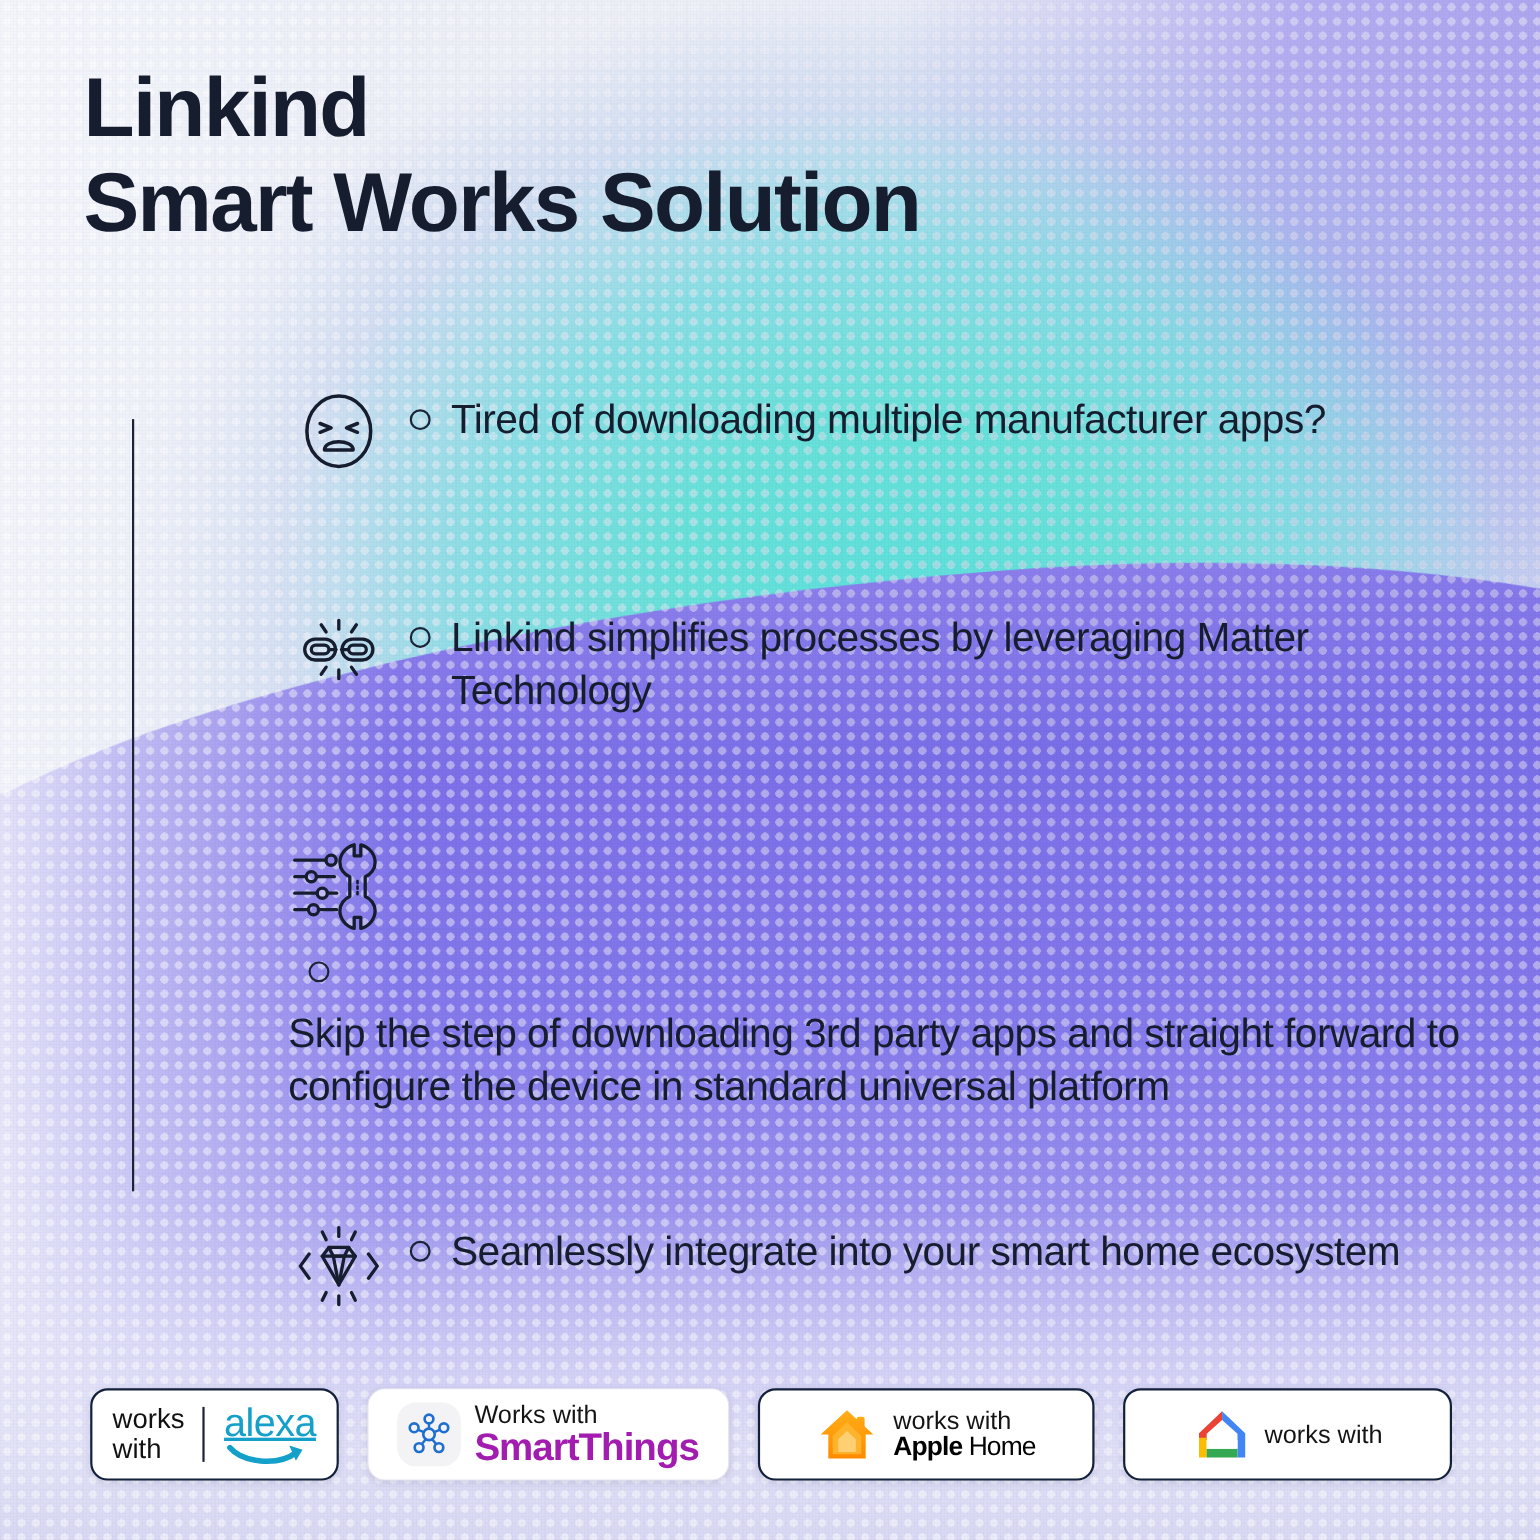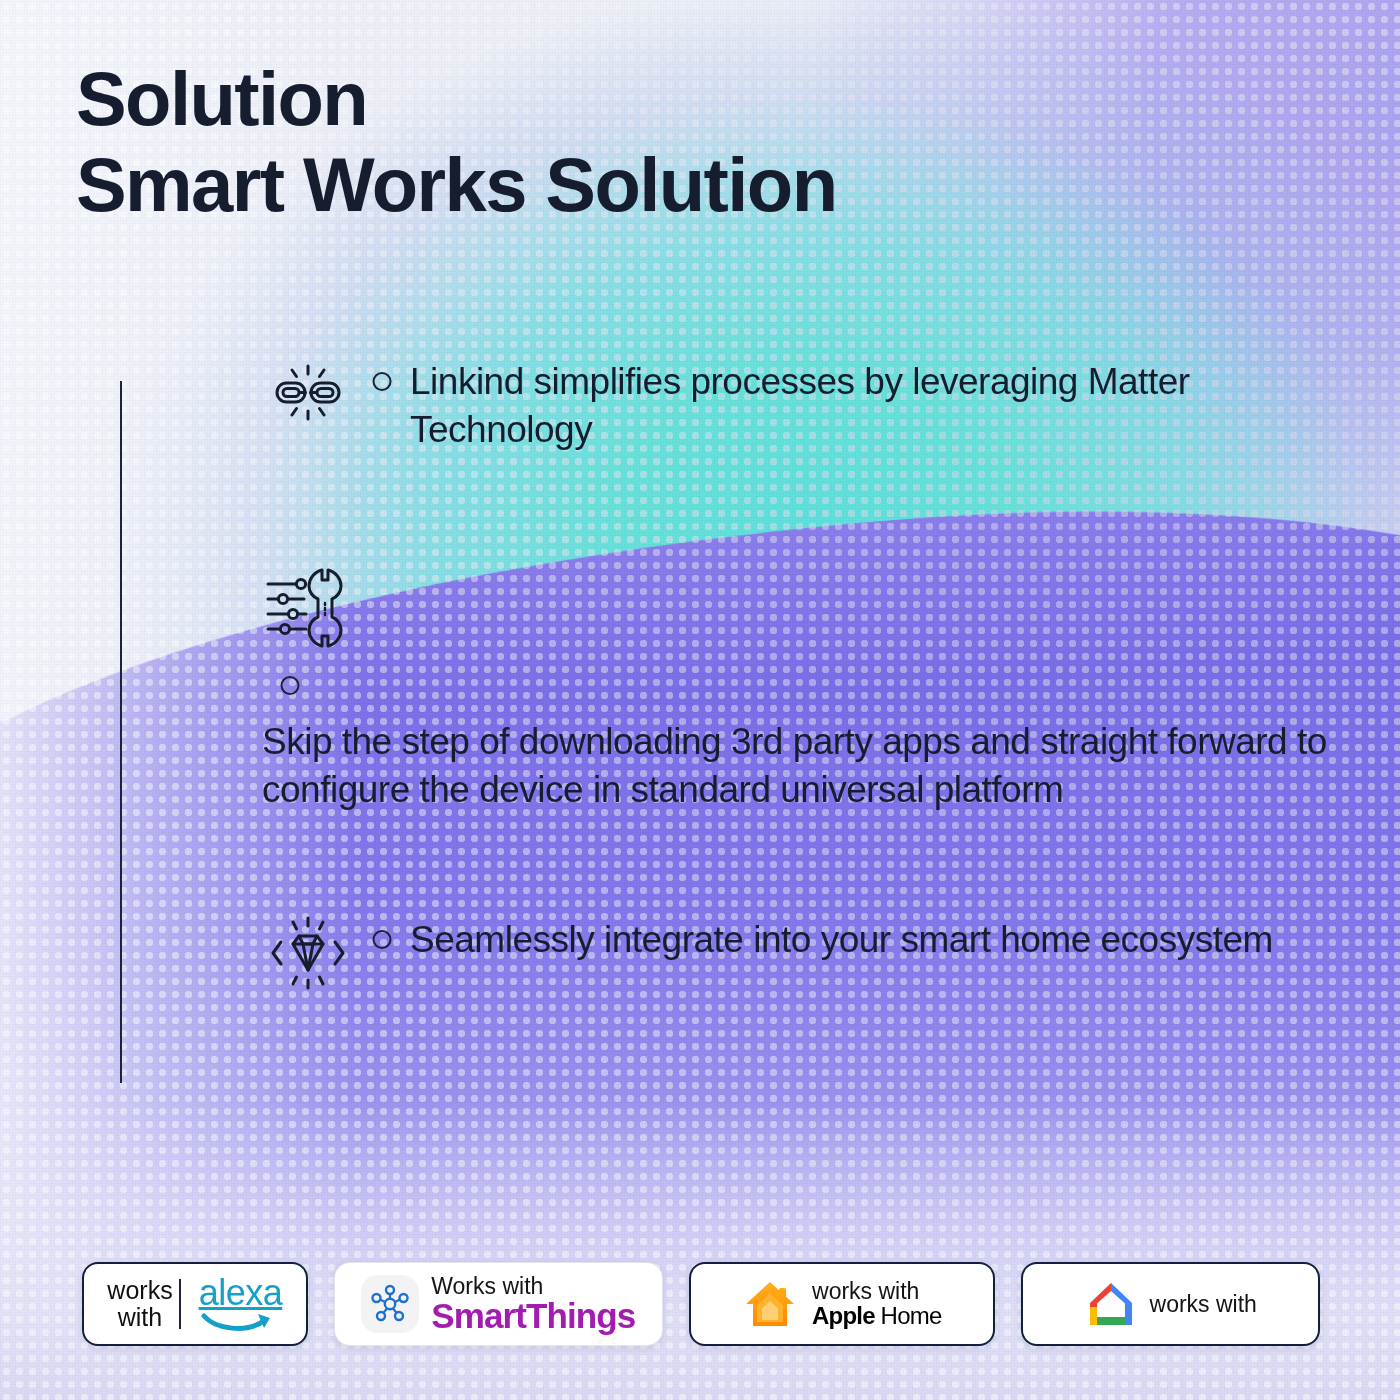--- a/index.html
+++ b/index.html
@@ -202,22 +202,22 @@
   .badge.b-alexa { width: 226px; border: 2.5px solid #13203a; gap: 0; }
   .badge.b-smartthings { width: 330px; border: 1px solid #e4e4ef; padding: 0 16px; gap: 12px; }
   .badge.b-apple { width: 306px; border: 2px solid #13203a; padding: 0 16px; gap: 14px; }
   .badge.b-google { width: 300px; border: 2px solid #13203a; padding: 0 14px; gap: 12px; }
 
   .wa-stack {
     font-size: 25px;
     line-height: 1.08;
     font-weight: 400;
     color: #111111;
-    text-align: center;
-    padding-right: 6px;
+    text-align: left;
+    padding-right: 16px;
   }
   .alexa-sep {
     width: 2px;
     height: 50px;
     background: #1b2336;
     margin-right: 18px;
   }
   .alexa-mark {
     display: flex;
     flex-direction: column;
@@ -283,28 +283,42 @@
   <div class="bg-wave2"></div>
   <div class="bg-leftfade"></div>
   <div class="bg-bottomfade"></div>
   <div class="bg-dots"></div>
   <div class="bg-dots-dark"></div>
   <div class="bg-noise"></div>
 
   <div class="content">
 
     <h1 class="headline">
-      <span class="ln">Solution</span>
+      <span class="ln">Linkind</span>
       <span class="ln">Smart Works Solution</span>
     </h1>
 
     <div class="timeline-line"></div>
 
     <div class="features">
 
+      <div class="feature-row r1">
+        <div class="f-icon">
+          <svg width="76" height="76" viewBox="0 0 76 76" fill="none" stroke="#151d2f" stroke-width="3.2" stroke-linecap="round" stroke-linejoin="round">
+            <ellipse cx="38" cy="38" rx="29" ry="32"></ellipse>
+            <path d="M21 31 L31 35 L21 39"></path>
+            <path d="M55 31 L45 35 L55 39"></path>
+            <path d="M25 55 C25 45 51 45 51 55 Z"></path>
+          </svg>
+        </div>
+        <div class="f-node">
+          <span class="f-dot"></span>
+        </div>
+        <div class="f-text">Tired of downloading multiple manufacturer apps?</div>
+      </div>
 
       <div class="feature-row r2">
         <div class="f-icon">
           <svg width="76" height="76" viewBox="0 0 76 76" fill="none" stroke="#151d2f" stroke-width="3" stroke-linecap="round" stroke-linejoin="round">
             <rect x="7" y="29" width="28" height="19" rx="9.5"></rect>
             <rect x="13" y="34.5" width="16" height="8" rx="4"></rect>
             <rect x="41" y="29" width="28" height="19" rx="9.5"></rect>
             <rect x="47" y="34.5" width="16" height="8" rx="4"></rect>
             <path d="M30 38.5 H35.5"></path>
             <path d="M40.5 38.5 H46"></path>

